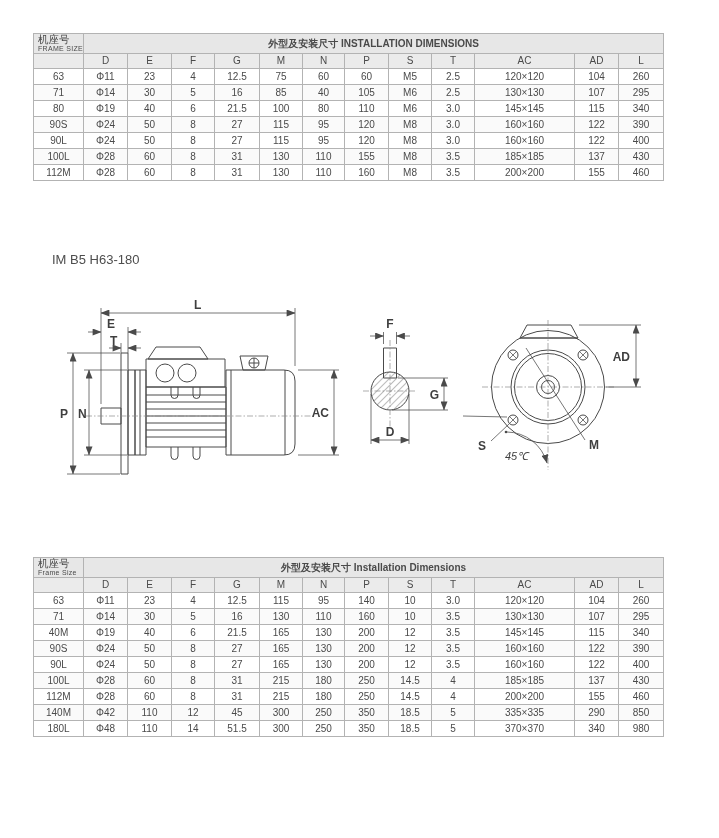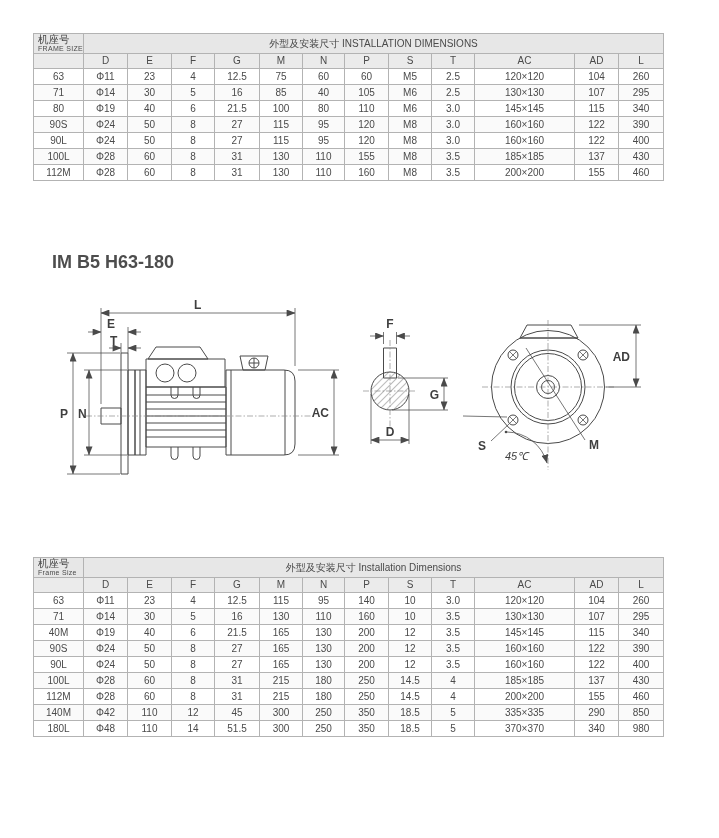--- a/index.html
+++ b/index.html
@@ -8,24 +8,24 @@
   .tbl{position:absolute;left:33px;width:631px;border-collapse:collapse;table-layout:fixed;
        color:#4a4a4a;}
   .tbl td{border:1px solid #b3b3b3;text-align:center;font-size:10px;height:15px;
        padding:0 1px;line-height:1.15;white-space:nowrap;overflow:hidden;}
   .tbl tr:first-child td{background:#e7e7e7;}
   .tbl tr:nth-child(2) td{background:#ebebeb;height:14px;}
   .tbl tr:nth-child(2n+4) td{background:#fafafa;}
   .framecell{text-align:left !important;padding-left:4px !important;}
   .framecell .zh{font-size:10.5px;line-height:11px;}
   .framecell .en{font-size:7px;line-height:8px;letter-spacing:.3px;}
-  .dimshead{font-size:10.5px;}
+  .dimshead{font-size:10.5px;font-weight:bold;}
   #t1{top:33px;}
   #t2{top:557px;}
-  #heading{position:absolute;left:33px;top:252px;font-size:18px;font-weight:bold;color:#4d4d4d;padding-left:19px;}
+  #heading{position:absolute;left:33px;top:252px;font-size:13px;font-weight:normal;color:#4d4d4d;padding-left:19px;}
   #drawing{position:absolute;left:58px;top:292px;}
   .ol{fill:none;stroke:#4a4a4a;stroke-width:1;stroke-linejoin:round;}
   .dl{fill:none;stroke:#4a4a4a;stroke-width:.75;}
   .cl{fill:none;stroke:#8a8a8a;stroke-width:.7;stroke-dasharray:6 2 1.5 2;}
   .lbl{font-family:"Liberation Sans",sans-serif;font-size:11px;fill:#3f3f3f;}
   .lblb{font-family:"Liberation Sans",sans-serif;font-size:12px;fill:#3f3f3f;font-weight:bold;}
 </style>
 </head>
 <body>
 

